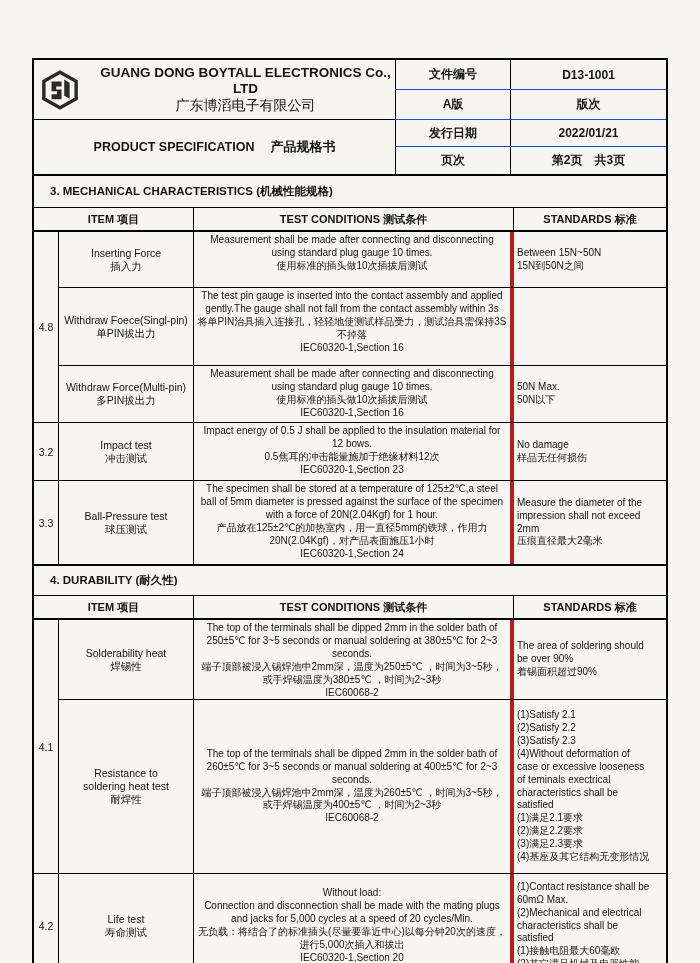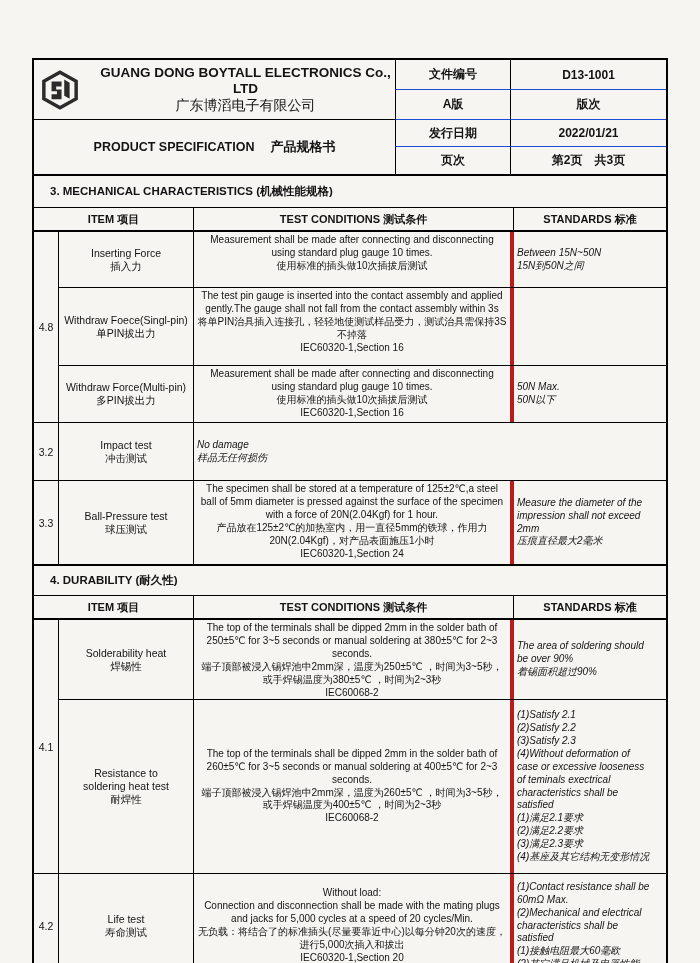--- a/index.html
+++ b/index.html
@@ -85,21 +85,21 @@
     font-size:10px;line-height:12.9px;
     overflow:hidden;
   }
   .item-cell{
     border-right:1px solid #000;
     justify-content:center;align-items:center;text-align:center;
     font-size:10.5px;
   }
   .test-cell{border-right:4px solid #b91c1c;justify-content:flex-start;padding-top:2px;text-align:center;}
   .test-cell.vmid{justify-content:center;padding-top:1px;}
-  .std-cell{justify-content:center;font-style:italic;}
+  .std-cell{justify-content:center;}
 </style>
 </head>
 <body>
 
 <div class="doc">
   <div class="hdr">
     <div class="brand">
       <span class="logo">
         <svg viewBox="0 0 52 52" width="40" height="42" aria-hidden="true">
           <path d="M26 3 L47 14.5 V37.5 L26 49 L5 37.5 V14.5 Z" fill="none" stroke="#2b2b2b" stroke-width="4.5"></path>
@@ -165,20 +165,24 @@
 50N以下</div>
             </div>
           </div>
         </div>
         <div class="group">
           <div class="num-cell">3.2</div>
           <div class="rows">
             <div class="subrow" style="height: 57px;">
               <div class="cell item-cell">Impact test
 冲击测试</div>
+              <div class="cell test-cell">Impact energy of 0.5 J shall be applied to the insulation material for
+12 bows.
+0.5焦耳的冲击能量施加于绝缘材料12次
+IEC60320-1,Section 23</div>
               <div class="cell std-cell">No damage
 样品无任何损伤</div>
             </div>
           </div>
         </div>
         <div class="group">
           <div class="num-cell">3.3</div>
           <div class="rows">
             <div class="subrow" style="height: 83px;">
               <div class="cell item-cell">Ball-Pressure test

